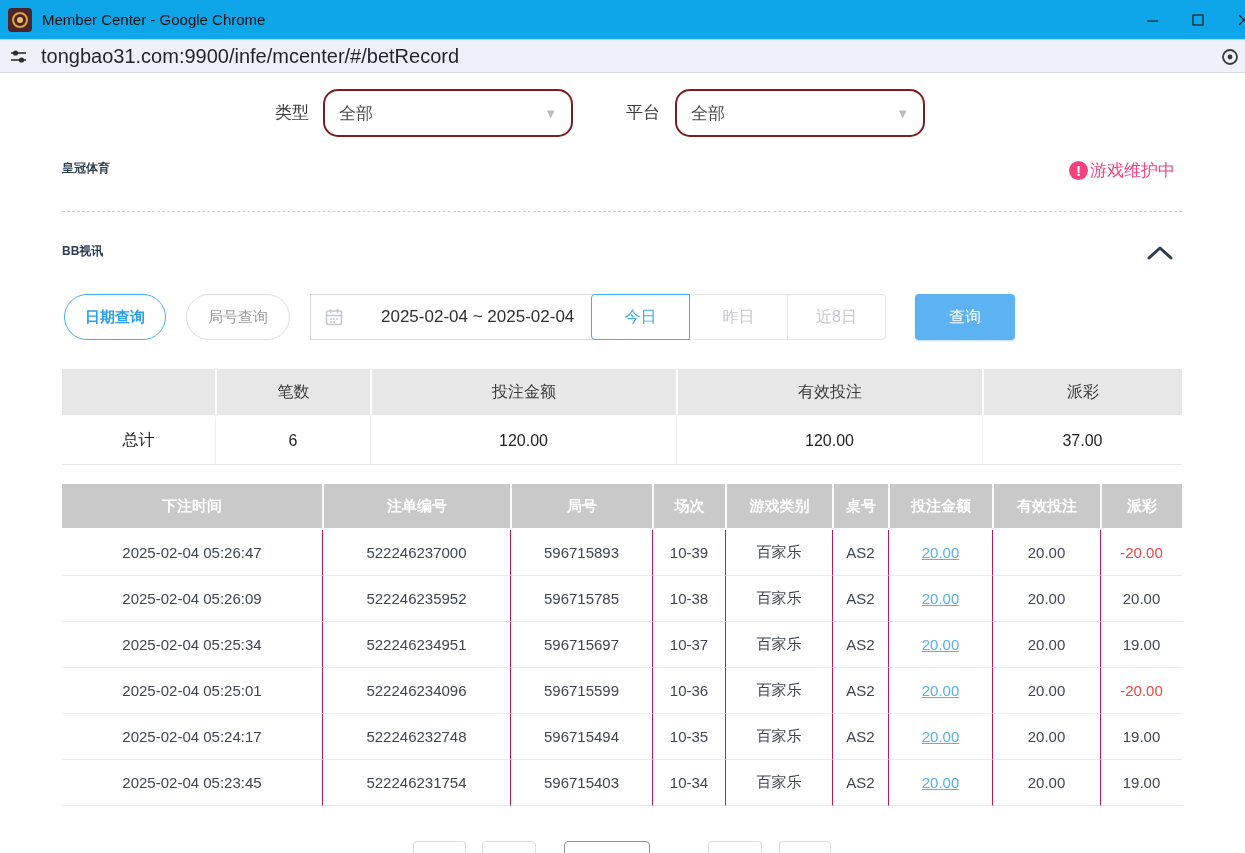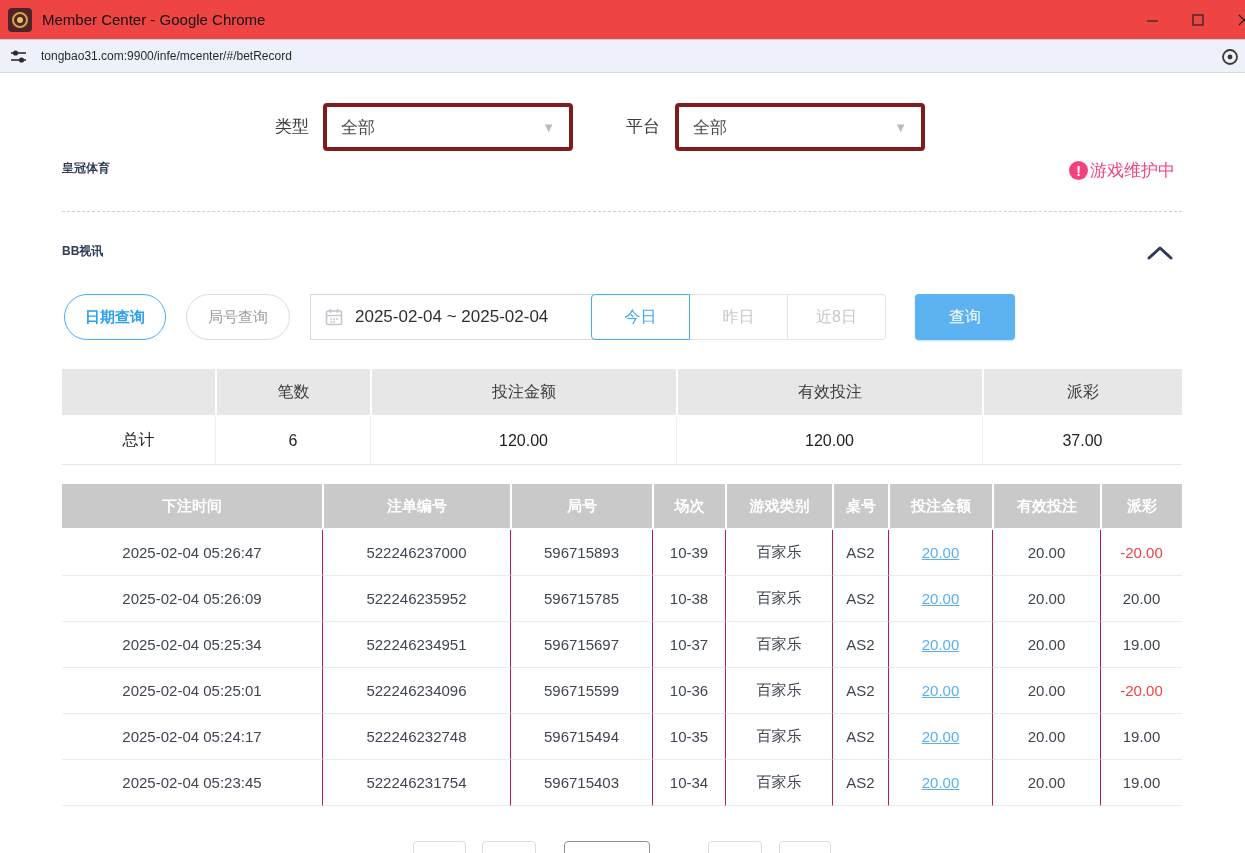--- a/index.html
+++ b/index.html
@@ -5,21 +5,21 @@
   * { margin:0; padding:0; box-sizing:border-box; }
   html,body { width:1245px; height:853px; }
   body {
     font-family: "Liberation Sans", "DejaVu Sans", sans-serif;
     background:#fff; position:relative; overflow:hidden;
     color:#333;
   }
   
   .titlebar {
     position:absolute; top:0; left:0; width:1245px; height:40px;
-    background:#ef4444; display:flex; align-items:center;
+    background:#0ea5e9; display:flex; align-items:center;
     border-bottom:1px solid #bcd2ee;
   }
   .favicon {
     width:24px; height:24px; margin-left:8px; border-radius:4px;
     background:#4d2429; position:relative; flex:0 0 auto;
   }
   .favicon .ring {
     position:absolute; left:4px; top:4px; width:16px; height:16px;
     border-radius:50%; border:2px solid #d9a441;
   }
@@ -33,34 +33,34 @@
     width:46px; height:40px; display:flex; align-items:center; justify-content:center;
     font-size:15px; color:#222; cursor:default;
   }
   .win-btn svg { display:block; }
   .urlbar {
     position:absolute; top:40px; left:0; width:1245px; height:33px;
     background:#eef1f9; border-bottom:1px solid #d8dbe4;
     display:flex; align-items:center;
   }
   .tune-icon { margin-left:10px; flex:0 0 auto; }
-  .url-text { margin-left:14px; font-size:12px; color:#1f2430; }
+  .url-text { margin-left:14px; font-size:20px; color:#1f2430; }
   .target-icon { position:absolute; right:6px; top:8px; }
 
   
   .page { position:absolute; top:73px; left:0; width:1245px; height:780px; background:#fff; }
 
   
-  .filter-row { position:absolute; top:30px; left:0; width:1245px; height:48px; }
+  .filter-row { position:absolute; top:16px; left:0; width:1245px; height:48px; }
   .f-label { position:absolute; top:0; height:48px; line-height:48px; font-size:17px; color:#3c3c3c; }
   .lbl-type { left:275px; }
   .lbl-platform { left:626px; }
   .select {
     position:absolute; top:0; height:48px; width:250px; background:#fff;
-    border:4px solid #7f1d1d; border-radius:4px;
+    border:2px solid #7f1d1d; border-radius:15px;
     display:flex; align-items:center; padding:0 14px; font-size:17px; color:#4a4a4a;
     cursor:pointer;
   }
   .sel-type { left:323px; }
   .sel-platform { left:675px; }
   .caret { margin-left:auto; color:#b8bcc4; font-size:13px; }
 
   
   .section-title { position:absolute; left:62px; font-size:12px; font-weight:bold; color:#2e3d54; }
   .crown-title { top:87px; }
@@ -83,21 +83,21 @@
   .query-row { position:absolute; top:221px; left:0; width:1245px; height:46px; }
   .pill {
     position:absolute; top:0; height:46px; border-radius:23px; background:#fff;
     display:flex; align-items:center; justify-content:center; font-size:15px; cursor:pointer;
   }
   .pill-date { left:64px; width:102px; border:1px solid #41aef3; color:#2ba0f0; font-weight:bold; }
   .pill-round { left:186px; width:104px; border:1px solid #dcdcdc; color:#9a9a9a; }
   .datebox {
     position:absolute; left:310px; top:0; width:286px; height:46px;
     border:1px solid #d9d9d9; border-radius:0; background:#fff;
-    display:flex; align-items:center; padding:0 14px; cursor:pointer;
+    display:flex; align-items:center; padding:0 14px; cursor:pointer;gap:26px;
   }
   .datebox .cal { flex:0 0 auto; margin-right:12px; }
   .datebox .dtext { font-size:17px; color:#2f2f2f; }
   .segment { position:absolute; left:591px; top:0; display:flex; }
   .seg-btn {
     width:99px; height:46px; background:#fff; border:1px solid #e4e4e4;
     display:flex; align-items:center; justify-content:center;
     font-size:16px; color:#c6c8cc; cursor:pointer; margin-left:-1px;
   }
   .seg-btn:first-child { margin-left:0; border-radius:4px 0 0 4px; }

